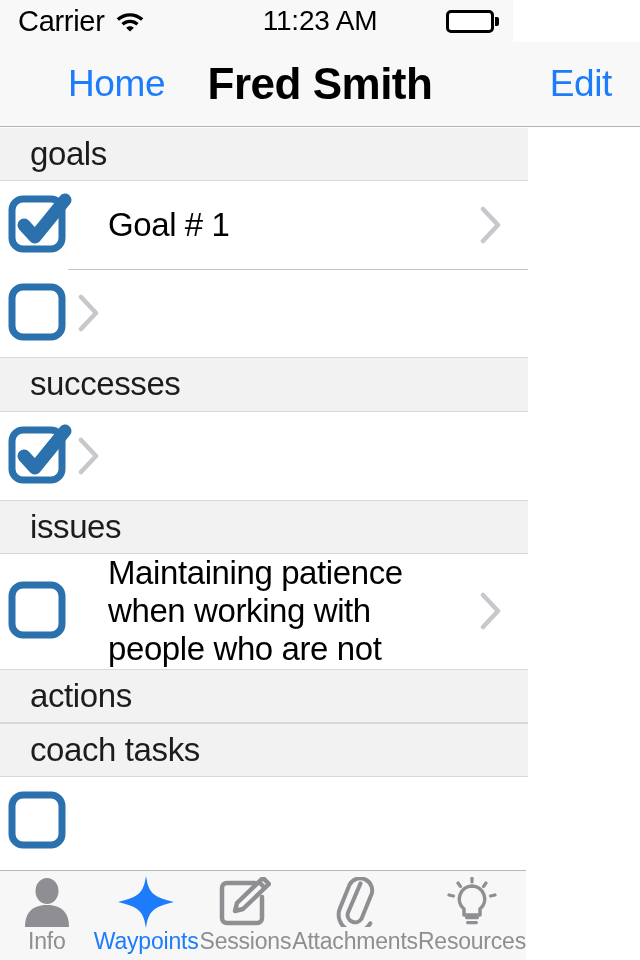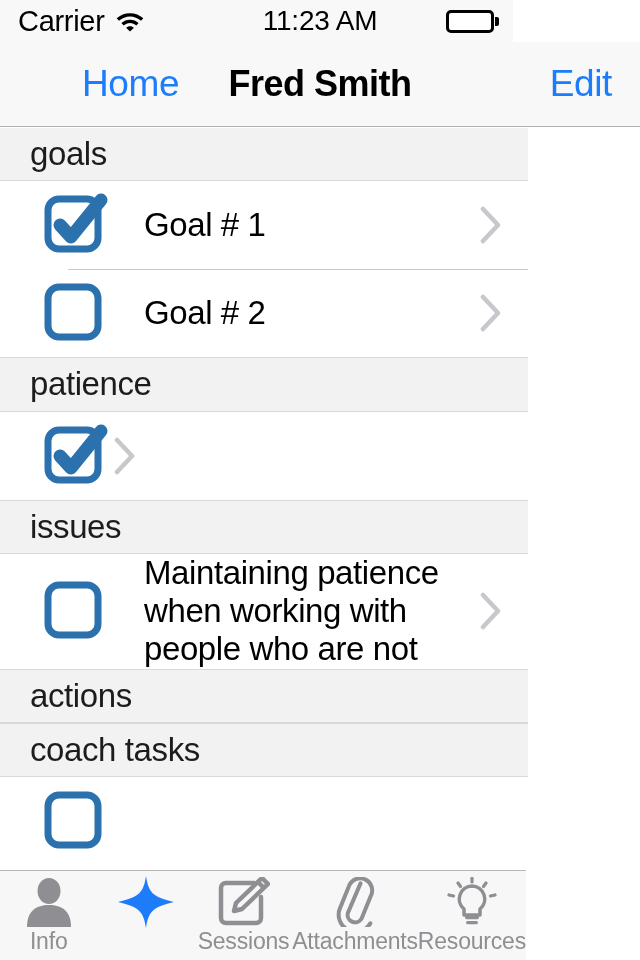--- a/index.html
+++ b/index.html
@@ -35,26 +35,26 @@
   .batt-cap { width:4px; height:9px; background:#000; border-radius:0 2px 2px 0; margin-left:1px; }
 
   
   .navbar {
     position:absolute; top:42px; left:0; width:640px; height:85px;
     background:#f8f8f8;
     border-bottom:1px solid #b2b2b2;
     display:flex; align-items:center;
   }
   .nav-back {
-    position:absolute; left:82px;
+    position:absolute; left:68px;
     font-size:37px; color:#1c7cfa; letter-spacing:-0.4px;
   }
   .nav-title {
     position:absolute; left:0; width:640px; text-align:center;
-    font-size:36px; font-weight:bold; color:#000; letter-spacing:-0.5px;
+    font-size:44px; font-weight:bold; color:#000; letter-spacing:-0.5px;
   }
   .nav-edit {
     position:absolute; right:28px;
     font-size:37px; color:#1c7cfa; letter-spacing:-0.4px;
   }
 
   
   .table {
     position:absolute; top:128px; left:0; width:528px; height:742px;
     background:#ffffff; overflow:hidden;
@@ -70,21 +70,20 @@
     font-size:33px; color:#1c1c1c; letter-spacing:-0.4px; line-height:1.22;
     display:block;
   }
 
   .row {
     position:relative;
     background:#ffffff;
     display:flex; align-items:center;
     min-height:88px;
     padding-right:10px;
-    padding-left:36px;
   }
   .row + .row::before {
     content:""; position:absolute; top:0; left:68px; right:0; height:1px;
     background:#c8c7cc;
   }
   .row-tall { min-height:95px; }
 
   .checkbox {
     width:62px; height:62px; margin-left:8px; margin-right:6px;
     flex:0 0 62px; position:relative;
@@ -167,29 +166,28 @@
             <path d="M3 3 L18 19 L3 35" fill="none" stroke="#c7c7cc" stroke-width="4.5" stroke-linecap="round" stroke-linejoin="round"></path>
           </svg>
         </div>
       </div>
       <div class="row">
         <div class="checkbox">
           <svg viewBox="0 0 62 62">
             <rect x="4" y="5" width="50" height="50" rx="11" ry="11" fill="#fff" stroke="#2b71ad" stroke-width="7"></rect>
           </svg>
         </div>
-        <div class="row-label">Goal # 2</div>
-        <div class="chevron">
-          <svg width="22" height="38" viewBox="0 0 22 38">
-            <path d="M3 3 L18 19 L3 35" fill="none" stroke="#c7c7cc" stroke-width="4.5" stroke-linecap="round" stroke-linejoin="round"></path>
-          </svg>
-        </div>
-      </div>
-      <div class="section-header">
-        <span class="section-header-text">patience</span>
+        <div class="chevron">
+          <svg width="22" height="38" viewBox="0 0 22 38">
+            <path d="M3 3 L18 19 L3 35" fill="none" stroke="#c7c7cc" stroke-width="4.5" stroke-linecap="round" stroke-linejoin="round"></path>
+          </svg>
+        </div>
+      </div>
+      <div class="section-header">
+        <span class="section-header-text">successes</span>
       </div>
       <div class="row">
         <div class="checkbox">
           <svg viewBox="0 0 62 62">
             <rect x="4" y="5" width="50" height="50" rx="11" ry="11" fill="#fff" stroke="#2b71ad" stroke-width="7"></rect>
             <path d="M16 31 L27 43 L57 6" fill="none" stroke="#2b71ad" stroke-width="13" stroke-linecap="round" stroke-linejoin="round"></path>
           </svg>
         </div>
         <div class="chevron">
           <svg width="22" height="38" viewBox="0 0 22 38">
@@ -238,20 +236,21 @@
           </svg>
         </div>
         <div class="tab-label">Info</div>
       </div>
       <div class="tab active">
         <div class="tab-icon">
           <svg width="58" height="54" viewBox="0 0 58 54">
             <path d="M29 1 C31.5 17 35 22 57 27 C35 32 31.5 37 29 53 C26.5 37 23 32 1 27 C23 22 26.5 17 29 1 Z" fill="#1c7cfa"></path>
           </svg>
         </div>
+        <div class="tab-label">Waypoints</div>
       </div>
       <div class="tab">
         <div class="tab-icon">
           <svg width="52" height="50" viewBox="0 0 52 50">
             <path d="M36 6 H8 a5 5 0 0 0 -5 5 v30 a5 5 0 0 0 5 5 h30 a5 5 0 0 0 5 -5 V20" fill="none" stroke="#8e8e93" stroke-width="4.5" stroke-linecap="round"></path>
             <path d="M44 1 L50 7 L24 32 L16 34 L18 26 Z" fill="none" stroke="#8e8e93" stroke-width="4.5" stroke-linejoin="round"></path>
             <path d="M40 5 L46 11" stroke="#8e8e93" stroke-width="4.5"></path>
           </svg>
         </div>
         <div class="tab-label">Sessions</div>

